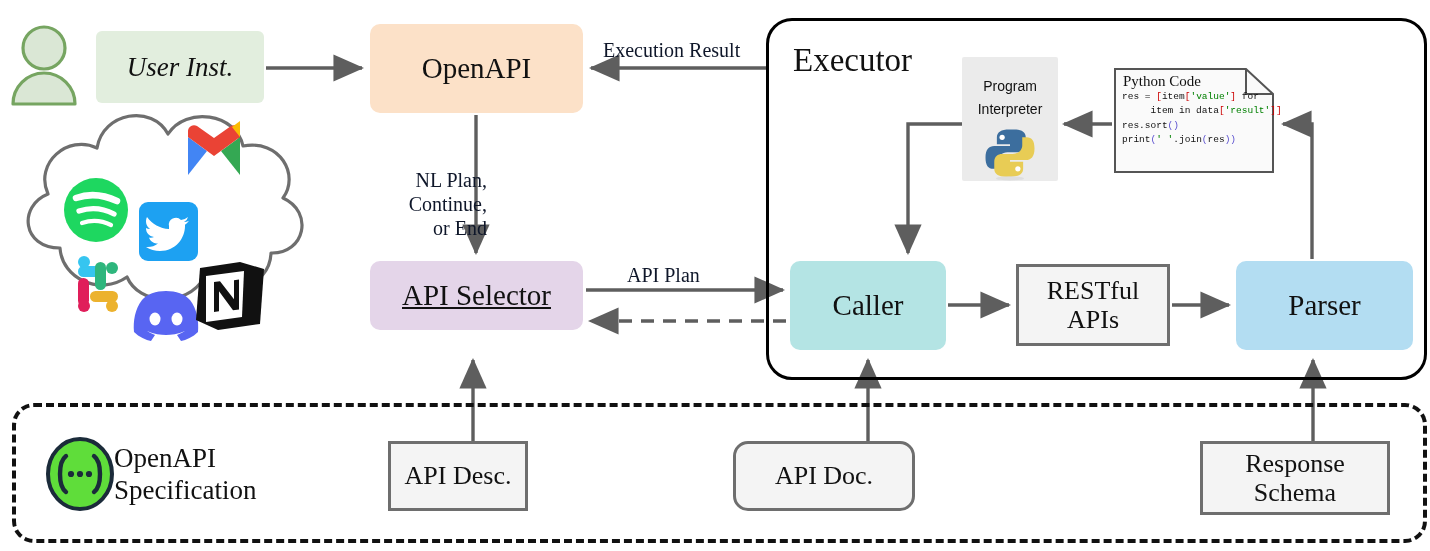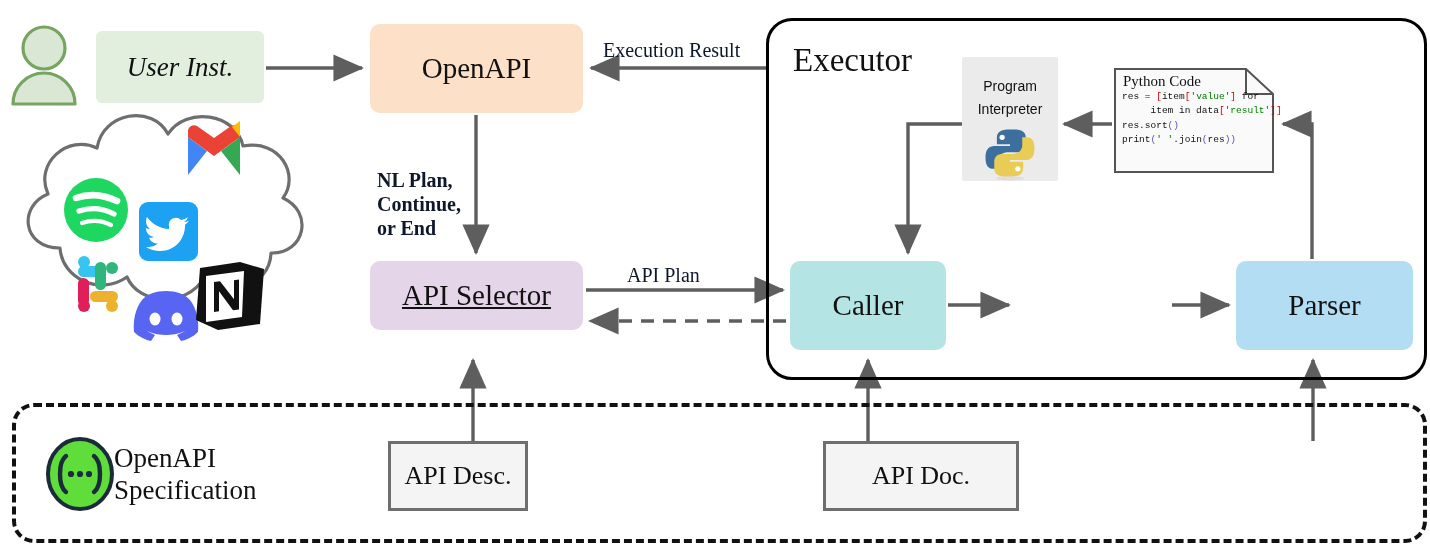--- a/index.html
+++ b/index.html
@@ -15,42 +15,42 @@
   #api-selector{left:370px;top:261px;width:213px;height:69px;background:#e4d5e9;font-size:29px;text-decoration:underline;}
   #caller{left:790px;top:261px;width:156px;height:89px;background:#b4e4e4;font-size:29px;}
   #parser{left:1236px;top:261px;width:177px;height:89px;background:#b3ddf2;font-size:29px;}
 
   #user-inst{left:96px;top:31px;width:168px;height:72px;background:#e2eede;font-size:27px;font-style:italic;border-radius:6px;}
 
   
   .docbox{background:#f4f4f4;border:3px solid #6e6e6e;font-size:26px;line-height:1.12;}
   #restful{left:1016px;top:264px;width:154px;height:82px;}
   #api-desc{left:388px;top:441px;width:140px;height:70px;}
-  #api-doc{left:823px;top:441px;width:196px;height:70px;}
+  #api-doc{left:733px;top:441px;width:182px;height:70px;border-radius:15px;}
   #resp-schema{left:1200px;top:441px;width:190px;height:74px;}
 
   
   #prog-interp{left:962px;top:57px;width:96px;height:124px;background:#ebebeb;border-radius:2px;
       flex-direction:column;justify-content:space-between;padding-top:19px;}
   #prog-interp .pi-label{font-family:"Liberation Sans",sans-serif;font-size:14px;line-height:1.55;color:#111;}
 
   
   #executor{position:absolute;left:766px;top:18px;width:655px;height:356px;border:3px solid #000;
       border-radius:26px;background:transparent;}
   #executor-title{position:absolute;left:793px;top:42px;font-size:33px;color:#111;}
 
   
   #spec-zone{position:absolute;left:12px;top:403px;width:1407px;height:132px;border:4px dashed #111;
       border-radius:22px;background:transparent;}
   #openapi-label{position:absolute;left:114px;top:443px;font-size:27px;line-height:1.18;color:#111;}
 
   
   .elabel{position:absolute;font-size:20px;color:#0f172a;white-space:nowrap;text-align:center;line-height:1.2;}
   #lbl-exec-res{left:603px;top:38px;}
-  #lbl-nl-plan{left:377px;top:168px;width:110px;text-align:left;font-weight:bold;}
+  #lbl-nl-plan{left:377px;top:168px;width:110px;text-align:right;}
   #lbl-api-plan{left:627px;top:263px;}
 
   
   #py-note{position:absolute;left:1114px;top:68px;width:160px;height:105px;}
   #py-note .txt{position:absolute;left:8px;top:6px;width:150px;font-family:"Liberation Mono",monospace;font-size:9.5px;line-height:1.52;color:#111;white-space:pre;}
   #py-note .title{position:absolute;left:9px;top:5px;font-family:"Liberation Serif",serif;font-size:15px;color:#111;}
   .k-str{color:#008000;}
   .k-brk{color:#cc0000;}
   .k-par{color:#5a4fcf;}
 
@@ -184,20 +184,26 @@
 
   <div id="executor"></div>
   <div id="executor-title" class="serif">Executor</div>
 
   <div class="node rounded serif" id="user-inst">User Inst.</div>
   <div class="node rounded serif" id="planner">OpenAPI</div>
   <div class="node rounded serif" id="api-selector">API Selector</div>
   <div class="node rounded serif" id="caller">Caller</div>
   <div class="node rounded serif" id="parser">Parser</div>
 
+  <div class="node docbox serif" id="restful">
+    <div>
+      <div>RESTful</div>
+      <div>APIs</div>
+    </div>
+  </div>
 
   <div class="node" id="prog-interp">
     <div class="pi-label">Program</div>
     <div class="pi-label">Interpreter</div>
     <svg width="62" height="56" viewBox="0 0 64 64" style="margin-top:4px;">
       <path d="M31,5 c-9,0 -14,3 -14,9 v8 h15 v2 H14 c-6,0 -10,4 -10,13 c0,9 3,13 9,13 h5 v-9
                c0,-6 5,-10 11,-10 h12 c5,0 9,-3 9,-9 v-8 c0,-6 -5,-9 -13,-9 z" fill="#3c6e9e"></path>
       <circle cx="23" cy="14" r="3" fill="#fff"></circle>
       <path d="M33,59 c9,0 14,-3 14,-9 v-8 H32 v-2 h18 c6,0 10,-4 10,-13 c0,-9 -3,-13 -9,-13 h-5 v9
                c0,6 -5,10 -11,10 H23 c-5,0 -9,3 -9,9 v8 c0,6 5,9 13,9 z" fill="#e8cc55"></path>
@@ -213,20 +219,26 @@
     </svg>
     <div class="title">Python Code</div>
     <div class="txt" style="top:22px;"><span>res = </span><span class="k-brk">[</span><span>item</span><span class="k-brk">[</span><span class="k-str">'value'</span><span class="k-brk">]</span><span> for</span>
 <span>     item in data</span><span class="k-brk">[</span><span class="k-str">'result'</span><span class="k-brk">]]</span>
 <span>res.sort</span><span class="k-par">()</span>
 <span>print</span><span class="k-par">(</span><span class="k-str">' '</span><span>.join</span><span class="k-par">(</span><span>res</span><span class="k-par">))</span></div>
   </div>
 
   <div class="node docbox serif" id="api-desc">API Desc.</div>
   <div class="node docbox serif" id="api-doc">API Doc.</div>
+  <div class="node docbox serif" id="resp-schema">
+    <div>
+      <div>Response</div>
+      <div>Schema</div>
+    </div>
+  </div>
 
   <div class="elabel serif" id="lbl-exec-res">Execution Result</div>
   <div class="elabel serif" id="lbl-nl-plan">
     <div>NL Plan,</div>
     <div>Continue,</div>
     <div>or End</div>
   </div>
   <div class="elabel serif" id="lbl-api-plan">API Plan</div>
 
 </div>

